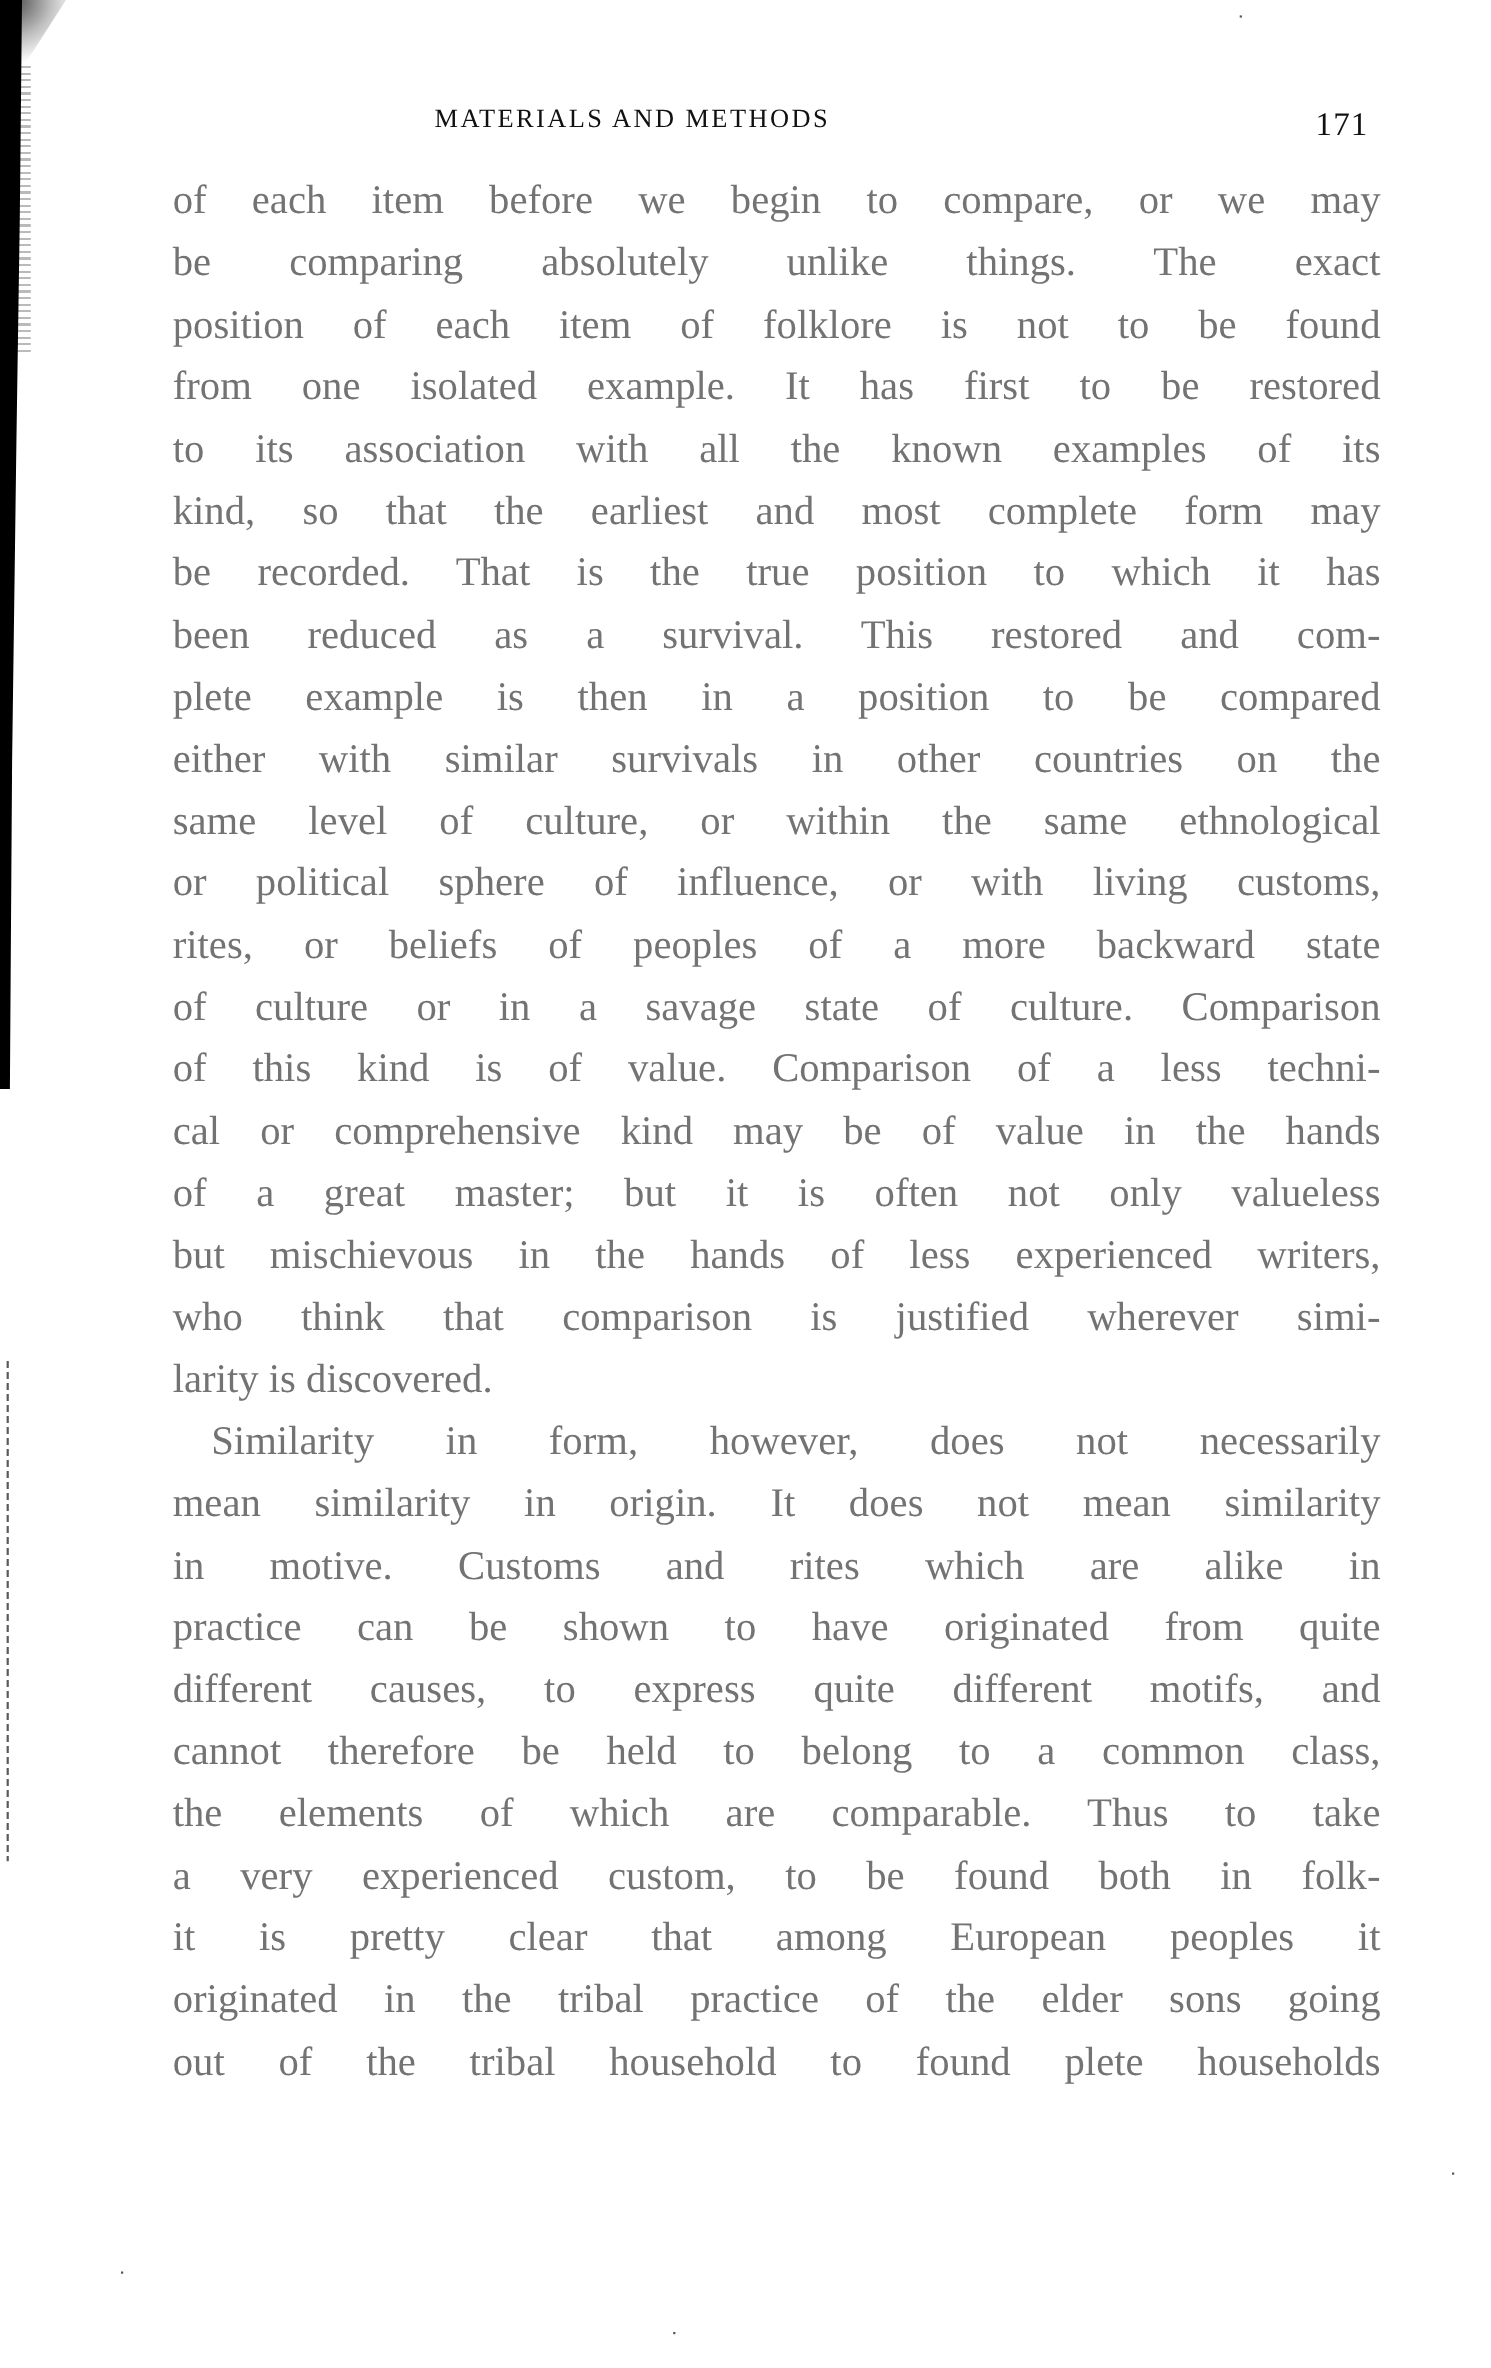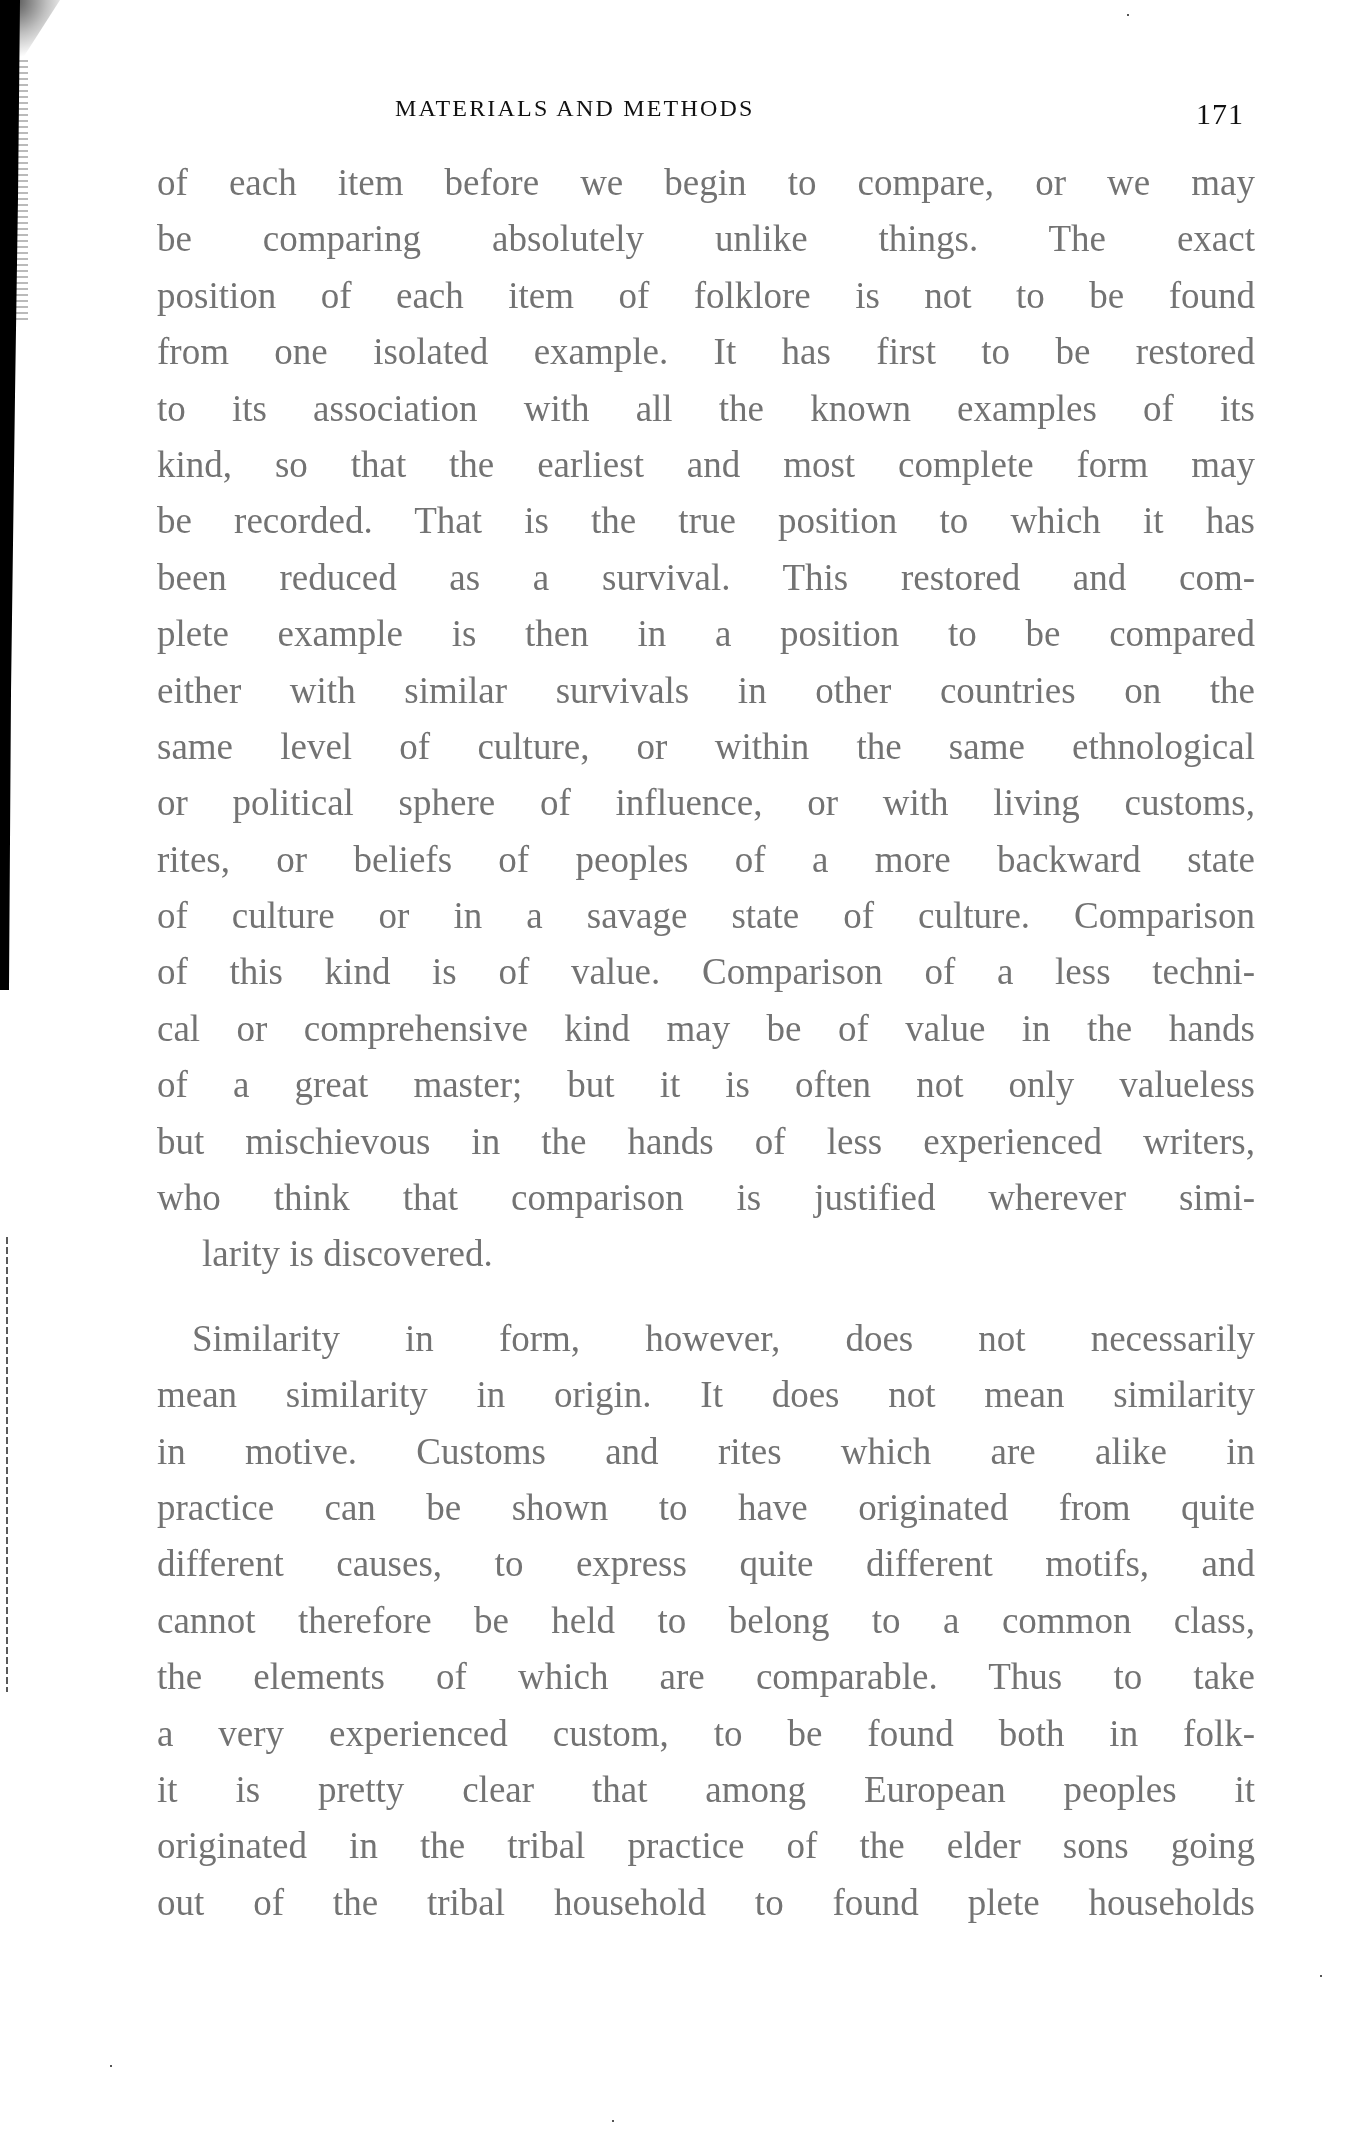--- a/index.html
+++ b/index.html
@@ -40,22 +40,22 @@
 
   .body-text {
     position: absolute; left: 157px; top: 155px; width: 1098px;
     font-family: "Liberation Serif", serif; font-size: 37px; line-height: 56.4px;
     color: #737373;
   }
   .line {
     display: block; height: 56.4px; white-space: nowrap;
     text-align: justify; text-align-last: justify;
   }
-  .line.last { text-align: left; text-align-last: left; margin-left: 45px; }
-  .line.indent { padding-left: 35px; margin-top: 28px; }
+  .line.last { text-align: left; text-align-last: left; }
+  .line.indent { padding-left: 35px; }
 </style>
 </head>
 <body>
 
 <div class="page">
   <div class="binding-strip"></div>
   <div class="binding-fray"></div>
   <div class="binding-fray2"></div>
   <div class="edge-line"></div>
   <div class="speck" style="left:1127px;top:14px;"></div>

